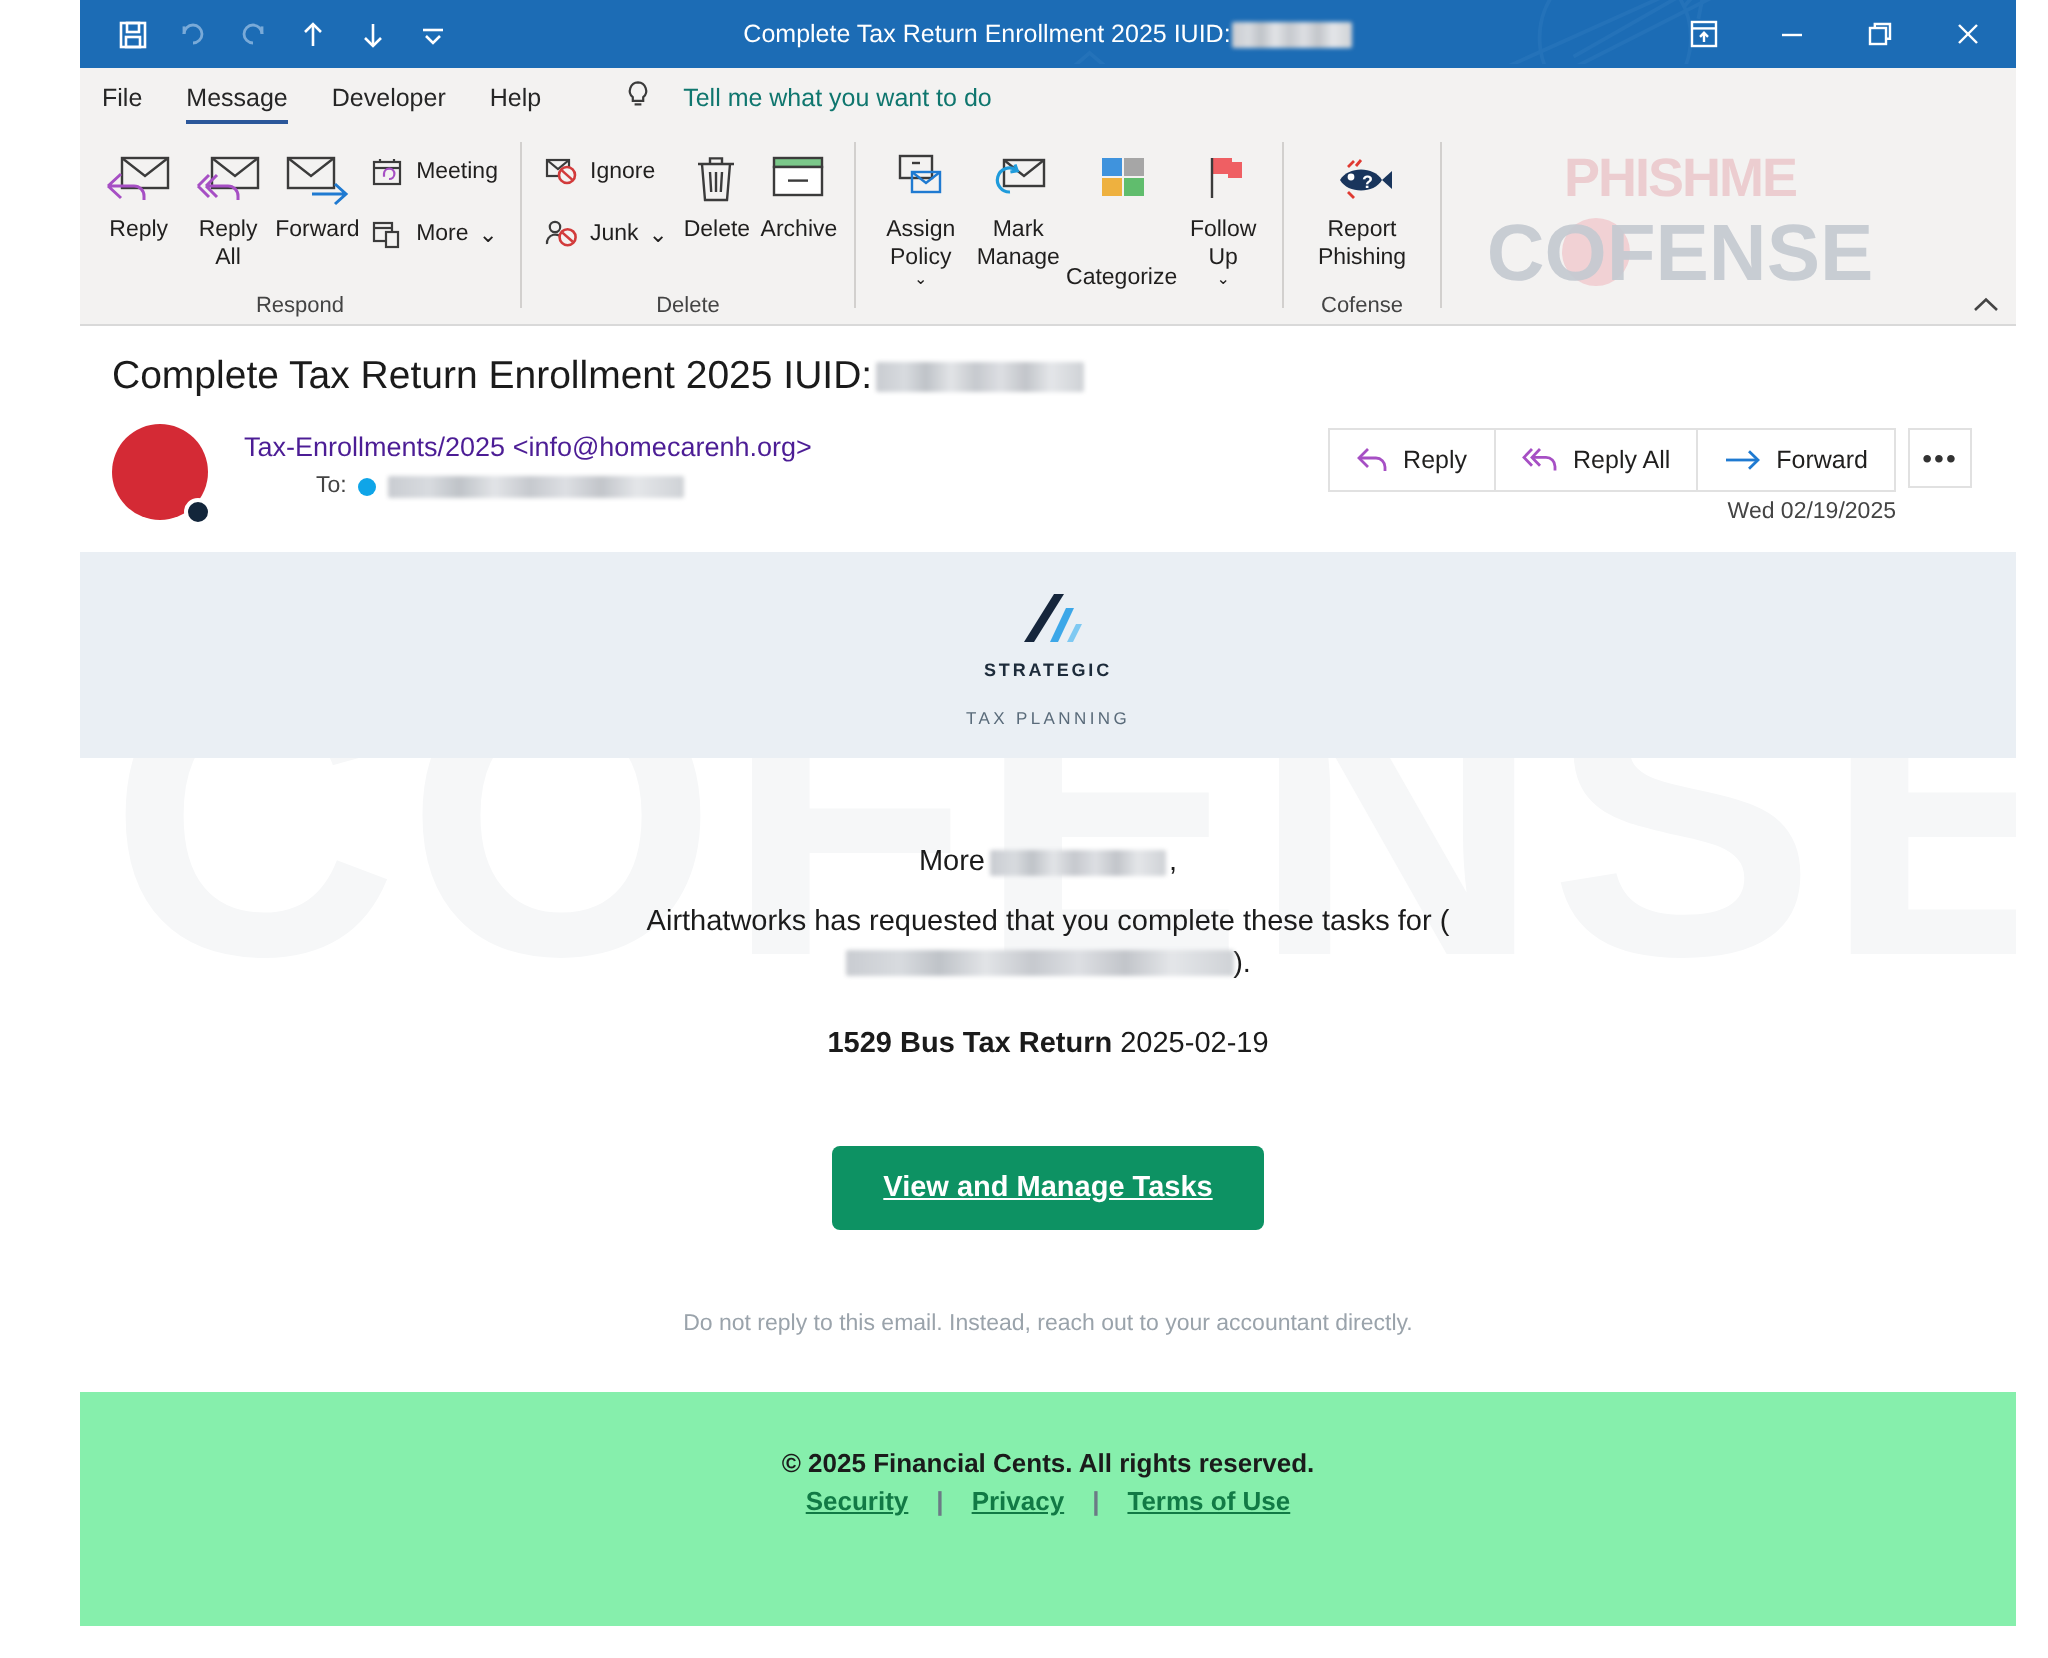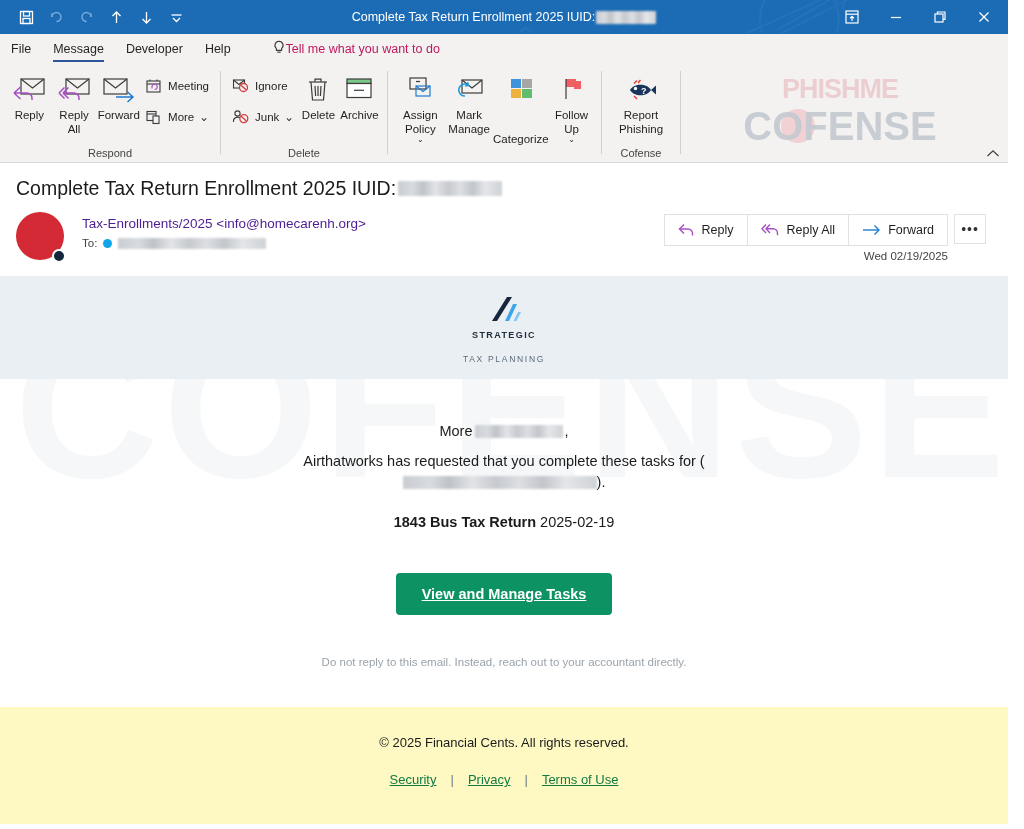--- a/index.html
+++ b/index.html
@@ -4,21 +4,21 @@
 <title>Outlook Message Window</title>
 <style>
   * { box-sizing: border-box; }
   html, body {
     margin: 0; padding: 0;
     width: 1024px; height: 829px;
     overflow: hidden;
     font-family: "Liberation Sans", sans-serif;
     background: #ffffff;
   }
-  #app { position: relative; width: 1008px; height: 829px; overflow: hidden; background:#fff; }
+  #app { position: relative; width: 1008px; height: 829px; overflow: hidden; background:#fff;padding-left:40px; }
 
   
   .titlebar {
     position: relative;
     height: 34px;
     background: #1c6cb5;
     display: flex; align-items: center;
     overflow: hidden;
   }
   .titlebar-watermark {
@@ -66,21 +66,21 @@
   }
   .tab {
     display: flex; align-items: center; padding: 0 11px;
     position: relative; color: #262626;
   }
   .tab.active { font-weight: normal; }
   .tab.active::after {
     content: ""; position: absolute; left: 11px; right: 11px; bottom: 2px;
     height: 2px; background: #2b579a;
   }
-  .tellme { display: flex; align-items: center; gap: 0; padding-left: 30px; color:#be185d; }
+  .tellme { display: flex; align-items: center; gap: 16px; padding-left: 30px; color:#0f766e; }
   .tellme .bulb { color: #3a3a3a; }
 
   
   .ribbon {
     height: 99px;
     background: #f3f2f1;
     display: flex; align-items: stretch;
     position: relative;
     border-bottom: 1px solid #d9d9d9;
     overflow: hidden;
@@ -133,21 +133,21 @@
     background: #d42a35;
   }
   .presence {
     position: absolute; right: 2px; bottom: 1px;
     width: 14px; height: 14px; border-radius: 50%;
     background: #13263b; border: 2px solid #fff;
   }
   .hdr-txt { padding-left: 14px; padding-top: 6px; }
   .from { font-size: 13.5px; color: #4c1d95; }
   .torow { display: flex; align-items: center; gap: 6px; margin-top: 6px; }
-  .torow .to-lbl { font-size: 11.5px; color: #444; }
+  .torow .to-lbl { font-size: 11.5px; color: #444; margin-left: 36px; }
   .to-dot { width: 9px; height: 9px; border-radius: 50%; background: #0fa5e8; }
   .torow .redact { height: 11px; width: 148px; }
 
   .hdr-actions { position: absolute; right: 22px; top: 14px; display: flex; gap: 6px; }
   .act-group { display: flex; border: 1px solid #e1e1e1; }
   .act-btn {
     height: 30px; display: flex; align-items: center; gap: 7px;
     padding: 0 13px; font-size: 12.5px; color: #201f1e; background: #fff;
     border-right: 1px solid #e1e1e1;
   }
@@ -205,26 +205,26 @@
   .taskline b { font-weight: bold; }
   .cta-wrap { margin-top: 43px; }
   .cta {
     display: inline-block; background: #0d9263; color: #fff;
     font-size: 14.5px; font-weight: bold;
     padding: 13px 26px; border-radius: 4px;
   }
   .noreply { font-size: 11.5px; color: #9aa3ab; margin-top: 41px; }
 
   .footband {
-    position: absolute; left: 0; right: 0; bottom: 5px;
-    background: #fef9c3; height: 117px;
-    text-align: center; padding-top: 28px;
+    position: absolute; left: 0; right: 0; bottom: 16px;
+    background: #86efac; height: 117px;
+    text-align: center; padding-top: 28px; font-weight: bold;
   }
   .copyright { font-size: 13px; color: #1b1b1b; }
-  .links { margin-top: 22px; font-size: 13px; display: flex; justify-content: center; gap: 0; align-items: center; }
+  .links { margin-top: 4px; font-size: 13px; display: flex; justify-content: center; gap: 0; align-items: center; }
   .links a { color: #117a45; text-decoration: underline; }
   .links .divider { color: #6c7a86; padding: 0 14px; }
 </style>
 </head>
 <body>
 
 <div id="app">
 
   <div class="titlebar">
     <svg class="titlebar-watermark" viewBox="0 0 1024 34" preserveAspectRatio="none">
@@ -626,21 +626,21 @@
           <span class="redact"></span>
           <span>,</span>
         </div>
 
         <div class="para">
           <span>Airthatworks has requested that you complete these tasks for</span>
           <span>(</span><span class="redact"></span><span>).</span>
         </div>
 
         <div class="taskline">
-          <b>1843 Bus Tax Return</b>
+          <b>1529 Bus Tax Return</b>
           <span>2025-02-19</span>
         </div>
 
         <div class="cta-wrap">
           <a class="cta" href="#">View and Manage Tasks</a>
         </div>
 
         <div class="noreply">Do not reply to this email. Instead, reach out to your accountant directly.</div>
       </div>
 

